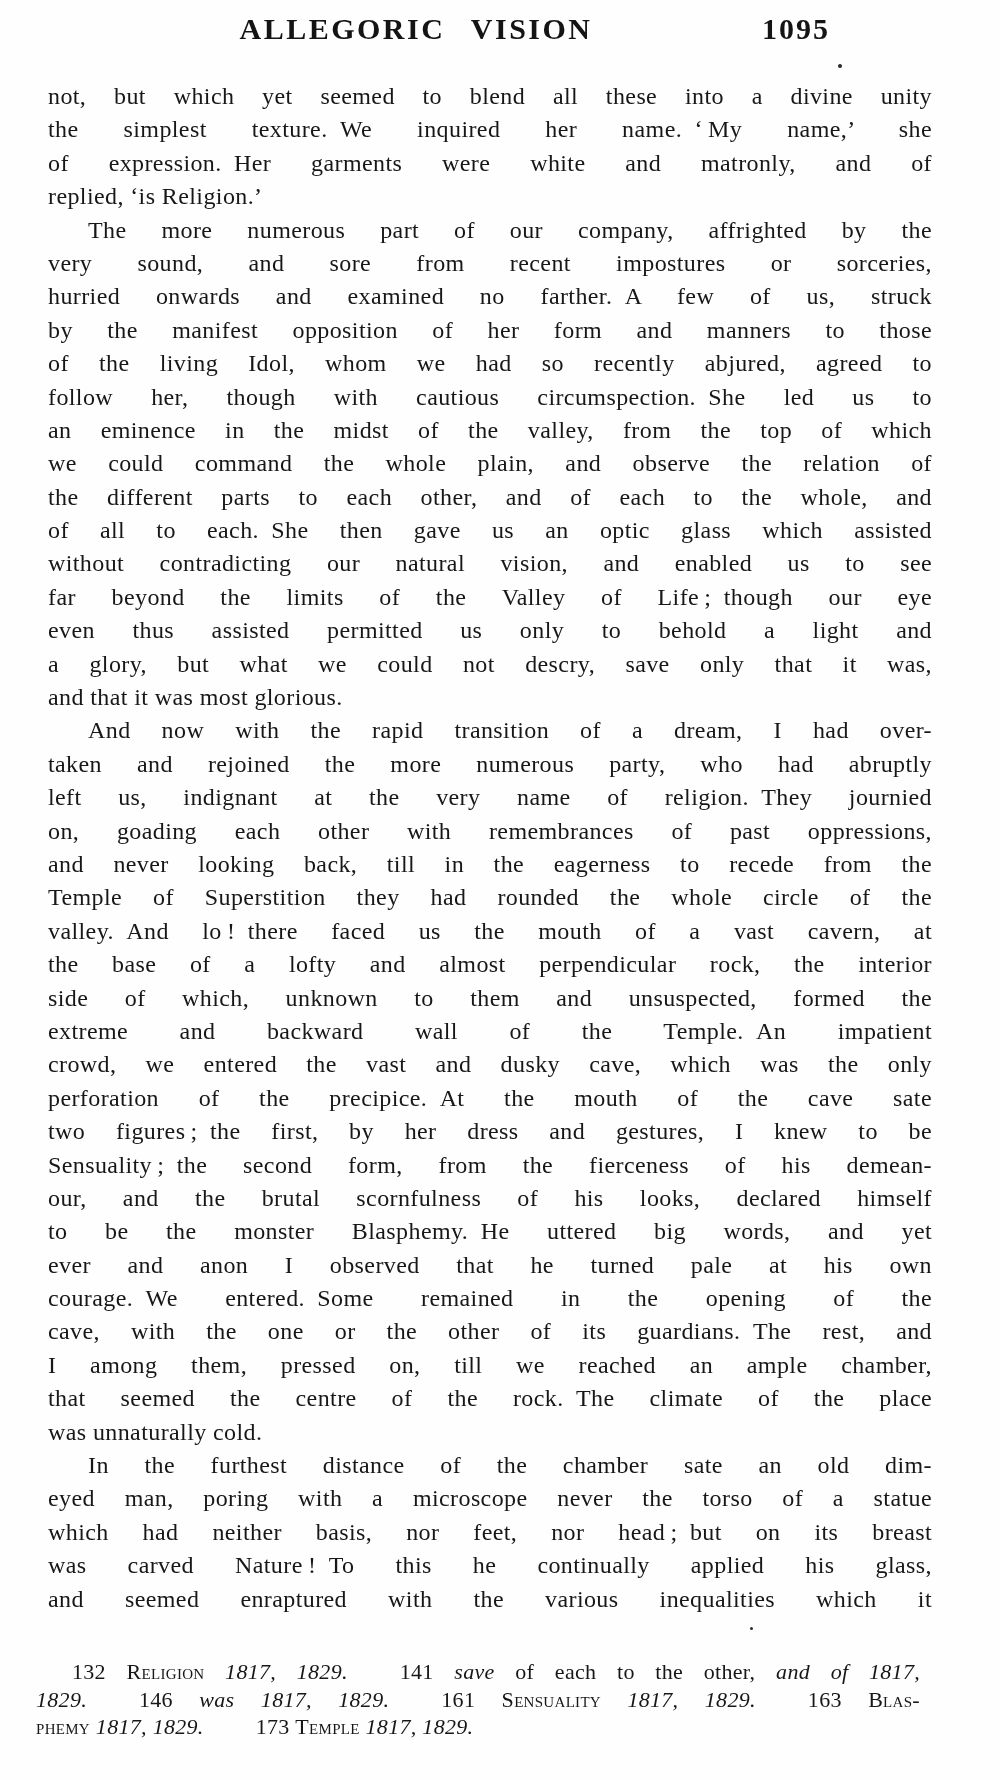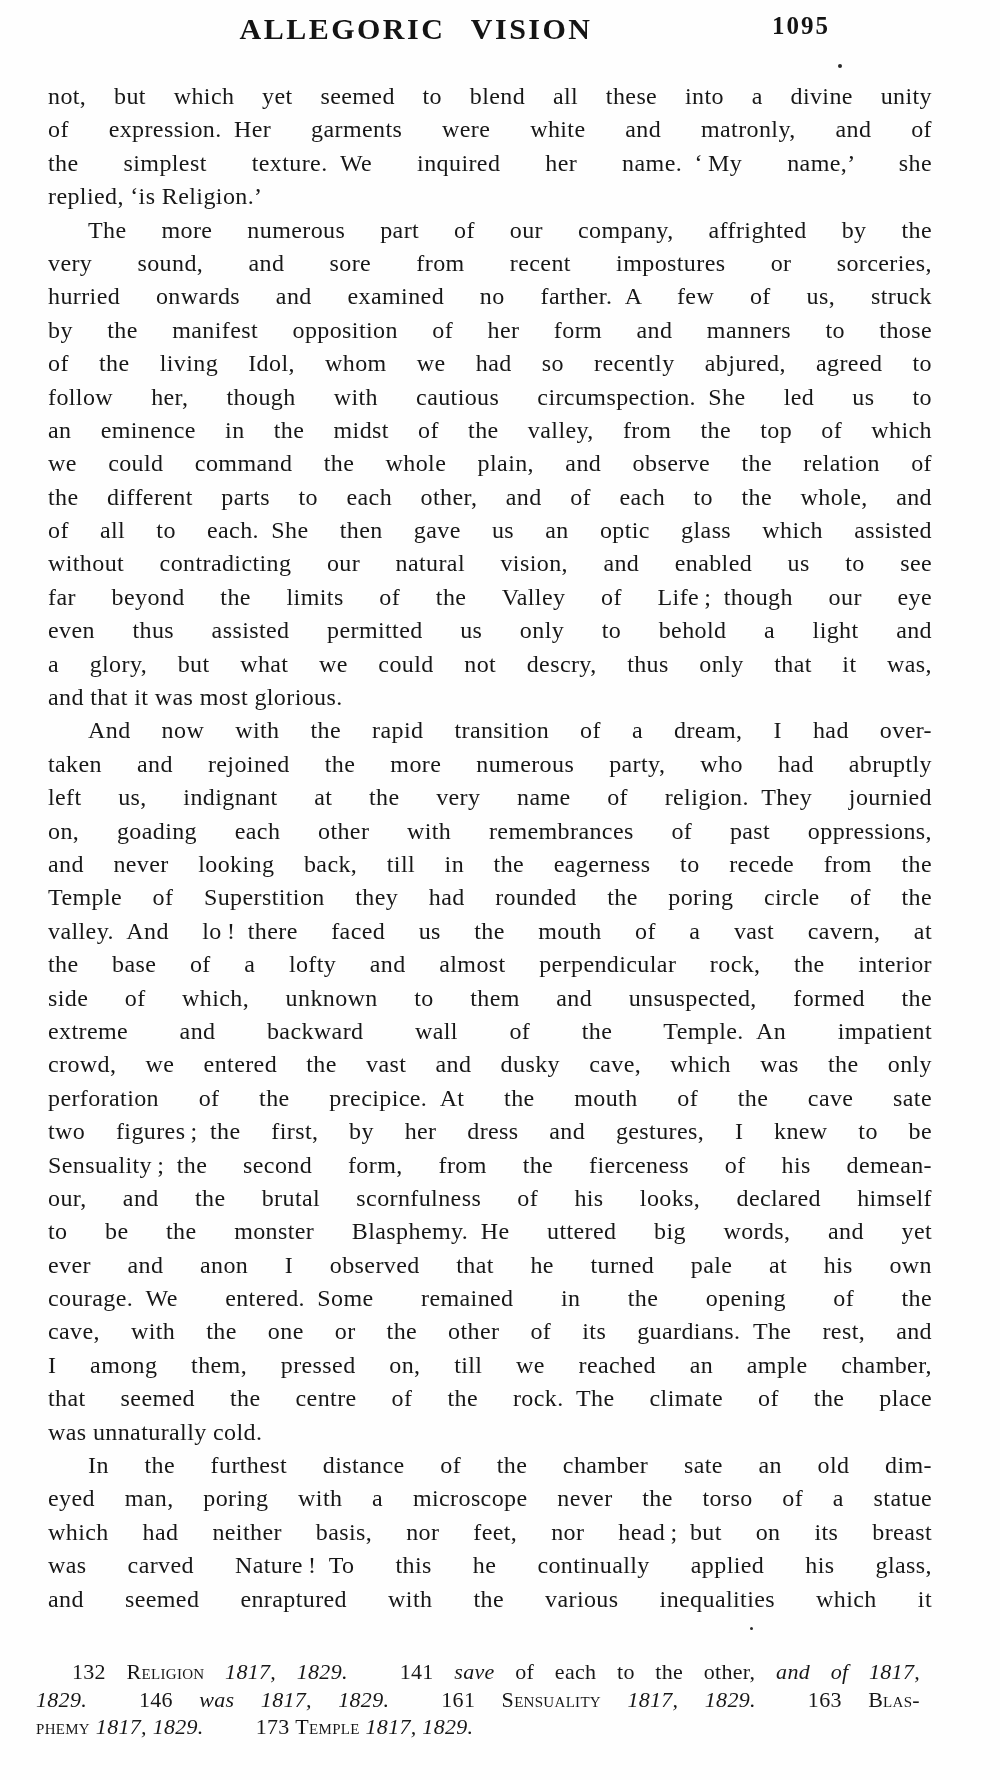--- a/index.html
+++ b/index.html
@@ -34,21 +34,21 @@
     font-weight: bold;
     letter-spacing: 2.5px;
     word-spacing: 16px;
     white-space: nowrap;
     color: #141414;
   }
   .page-number {
     position: absolute;
     right: 90px;
     top: 0;
-    font-size: 25px;
+    font-size: 30px;
     font-weight: bold;
     letter-spacing: 2px;
     color: #141414;
   }
   
   .body-text {
     position: absolute;
     top: 80px;
     left: 48px;
     width: 884px;
@@ -101,44 +101,44 @@
 <body>
 
 <div class="page">
   <div class="header">
     <div class="running-title">ALLEGORIC  VISION</div>
     <div class="page-number">1095</div>
   </div>
 
   <div class="body-text" id="body-text">
       <div class="line"><span>not, but which yet seemed to blend all these into a divine unity</span></div>
+      <div class="line"><span>the simplest texture. We inquired her name. ‘ My name,’ she</span></div>
       <div class="line"><span>of expression. Her garments were white and matronly, and of</span></div>
-      <div class="line"><span>the simplest texture. We inquired her name. ‘ My name,’ she</span></div>
       <div class="line lastline"><span>replied, ‘is Religion.’</span></div>
       <div class="line indent"><span>The more numerous part of our company, affrighted by the</span></div>
       <div class="line"><span>very sound, and sore from recent impostures or sorceries,</span></div>
       <div class="line"><span>hurried onwards and examined no farther. A few of us, struck</span></div>
       <div class="line"><span>by the manifest opposition of her form and manners to those</span></div>
       <div class="line"><span>of the living Idol, whom we had so recently abjured, agreed to</span></div>
       <div class="line"><span>follow her, though with cautious circumspection. She led us to</span></div>
       <div class="line"><span>an eminence in the midst of the valley, from the top of which</span></div>
       <div class="line"><span>we could command the whole plain, and observe the relation of</span></div>
       <div class="line"><span>the different parts to each other, and of each to the whole, and</span></div>
       <div class="line"><span>of all to each. She then gave us an optic glass which assisted</span></div>
       <div class="line"><span>without contradicting our natural vision, and enabled us to see</span></div>
       <div class="line"><span>far beyond the limits of the Valley of Life ; though our eye</span></div>
       <div class="line"><span>even thus assisted permitted us only to behold a light and</span></div>
-      <div class="line"><span>a glory, but what we could not descry, thus only that it was,</span></div>
+      <div class="line"><span>a glory, but what we could not descry, save only that it was,</span></div>
       <div class="line lastline"><span>and that it was most glorious.</span></div>
       <div class="line indent"><span>And now with the rapid transition of a dream, I had over-</span></div>
       <div class="line"><span>taken and rejoined the more numerous party, who had abruptly</span></div>
       <div class="line"><span>left us, indignant at the very name of religion. They journied</span></div>
       <div class="line"><span>on, goading each other with remembrances of past oppressions,</span></div>
       <div class="line"><span>and never looking back, till in the eagerness to recede from the</span></div>
-      <div class="line"><span>Temple of Superstition they had rounded the poring circle of the</span></div>
+      <div class="line"><span>Temple of Superstition they had rounded the whole circle of the</span></div>
       <div class="line"><span>valley. And lo ! there faced us the mouth of a vast cavern, at</span></div>
       <div class="line"><span>the base of a lofty and almost perpendicular rock, the interior</span></div>
       <div class="line"><span>side of which, unknown to them and unsuspected, formed the</span></div>
       <div class="line"><span>extreme and backward wall of the Temple. An impatient</span></div>
       <div class="line"><span>crowd, we entered the vast and dusky cave, which was the only</span></div>
       <div class="line"><span>perforation of the precipice. At the mouth of the cave sate</span></div>
       <div class="line"><span>two figures ; the first, by her dress and gestures, I knew to be</span></div>
       <div class="line"><span>Sensuality ; the second form, from the fierceness of his demean-</span></div>
       <div class="line"><span>our, and the brutal scornfulness of his looks, declared himself</span></div>
       <div class="line"><span>to be the monster Blasphemy. He uttered big words, and yet</span></div>

